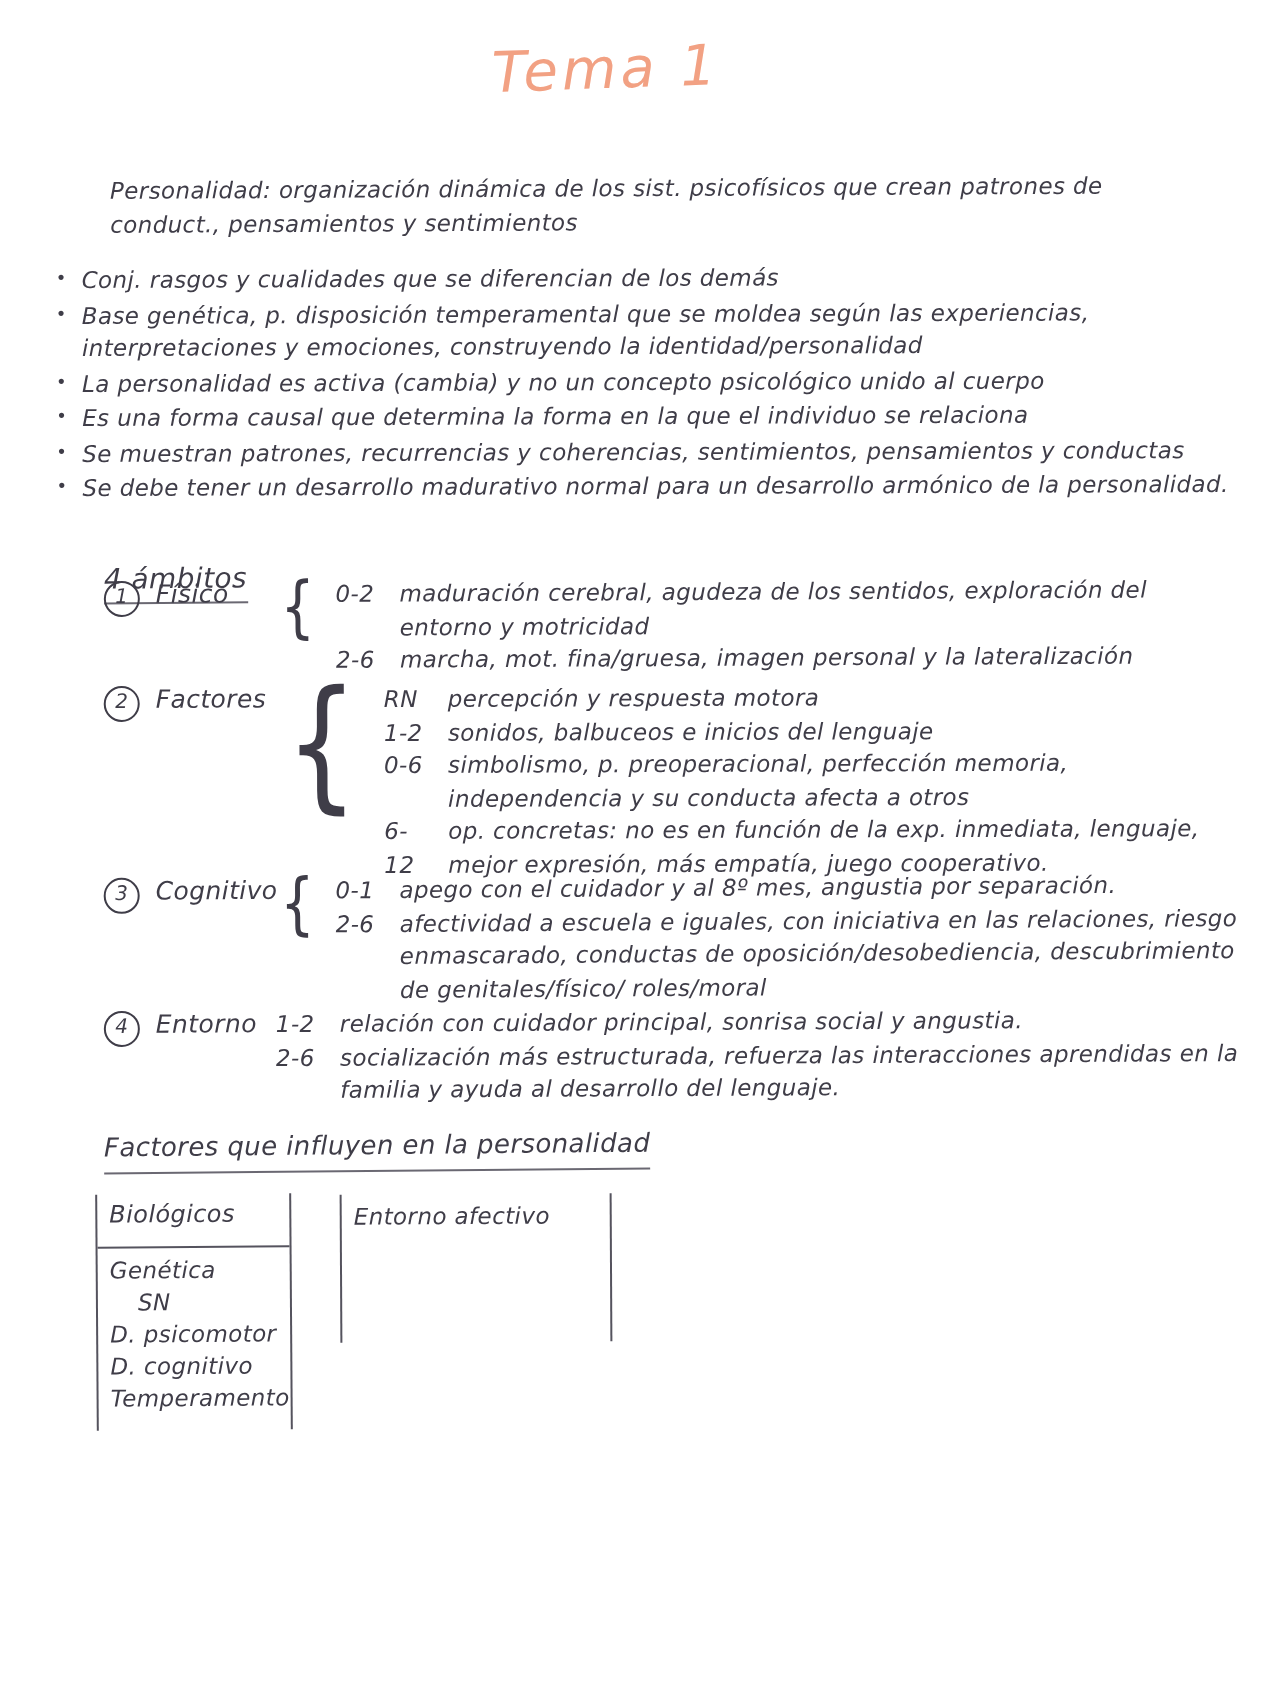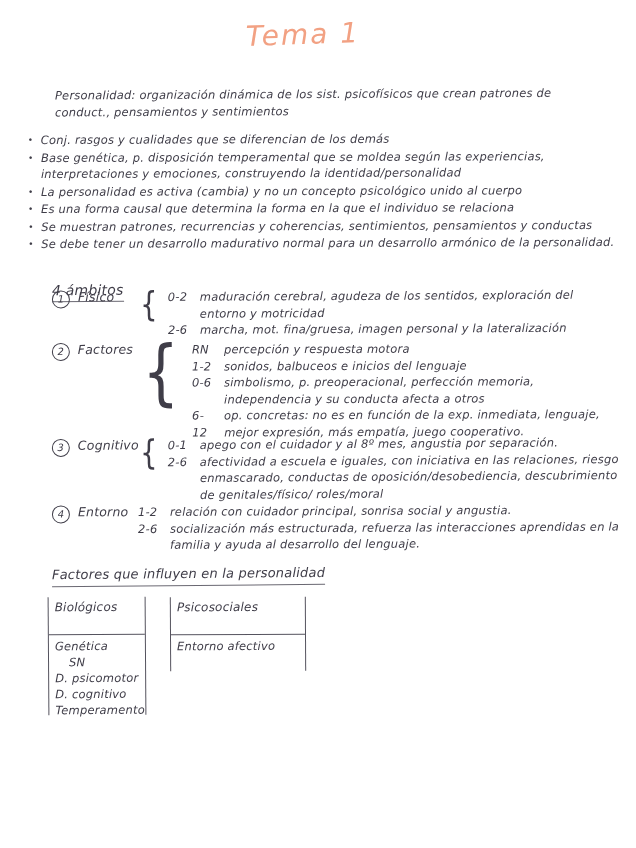--- a/index.html
+++ b/index.html
@@ -74,21 +74,21 @@
   .entry-age{flex:0 0 26px;font-style:italic;}
   .entry-text{flex:1 1 auto;}
   .fbox{
     position:absolute;
     border-left:1.5px solid #55535e;
     border-right:1.5px solid #55535e;
   }
   .fbox-bio{left:48px;top:597px;width:96px;height:118px;transform:rotate(-0.4deg);}
   .fbox-psy{left:170px;top:597px;width:134px;height:74px;transform:rotate(-0.3deg);}
   .fbox-title{
-    padding:2px 6px 18px 6px;
+    padding:2px 6px 7px 6px;
     border-bottom:1px solid #55535e;
     font-size:12px;
   }
   .fbox-items{padding:3px 6px;}
   .fbox-item{line-height:16px;}
   .item-indent{padding-left:14px;}
 </style>
 </head>
 <body>
 
@@ -205,19 +205,18 @@
     <div class="fbox-items">
       <div class="fbox-item">Genética</div>
       <div class="fbox-item item-indent">SN</div>
       <div class="fbox-item">D. psicomotor</div>
       <div class="fbox-item">D. cognitivo</div>
       <div class="fbox-item">Temperamento</div>
     </div>
   </div>
 
   <div class="fbox fbox-psy hand">
-    <div class="fbox-title">Psicosociales</div>
     <div class="fbox-items">
       <div class="fbox-item">Entorno afectivo</div>
     </div>
   </div>
 
 </div>
 
 </body></html>

